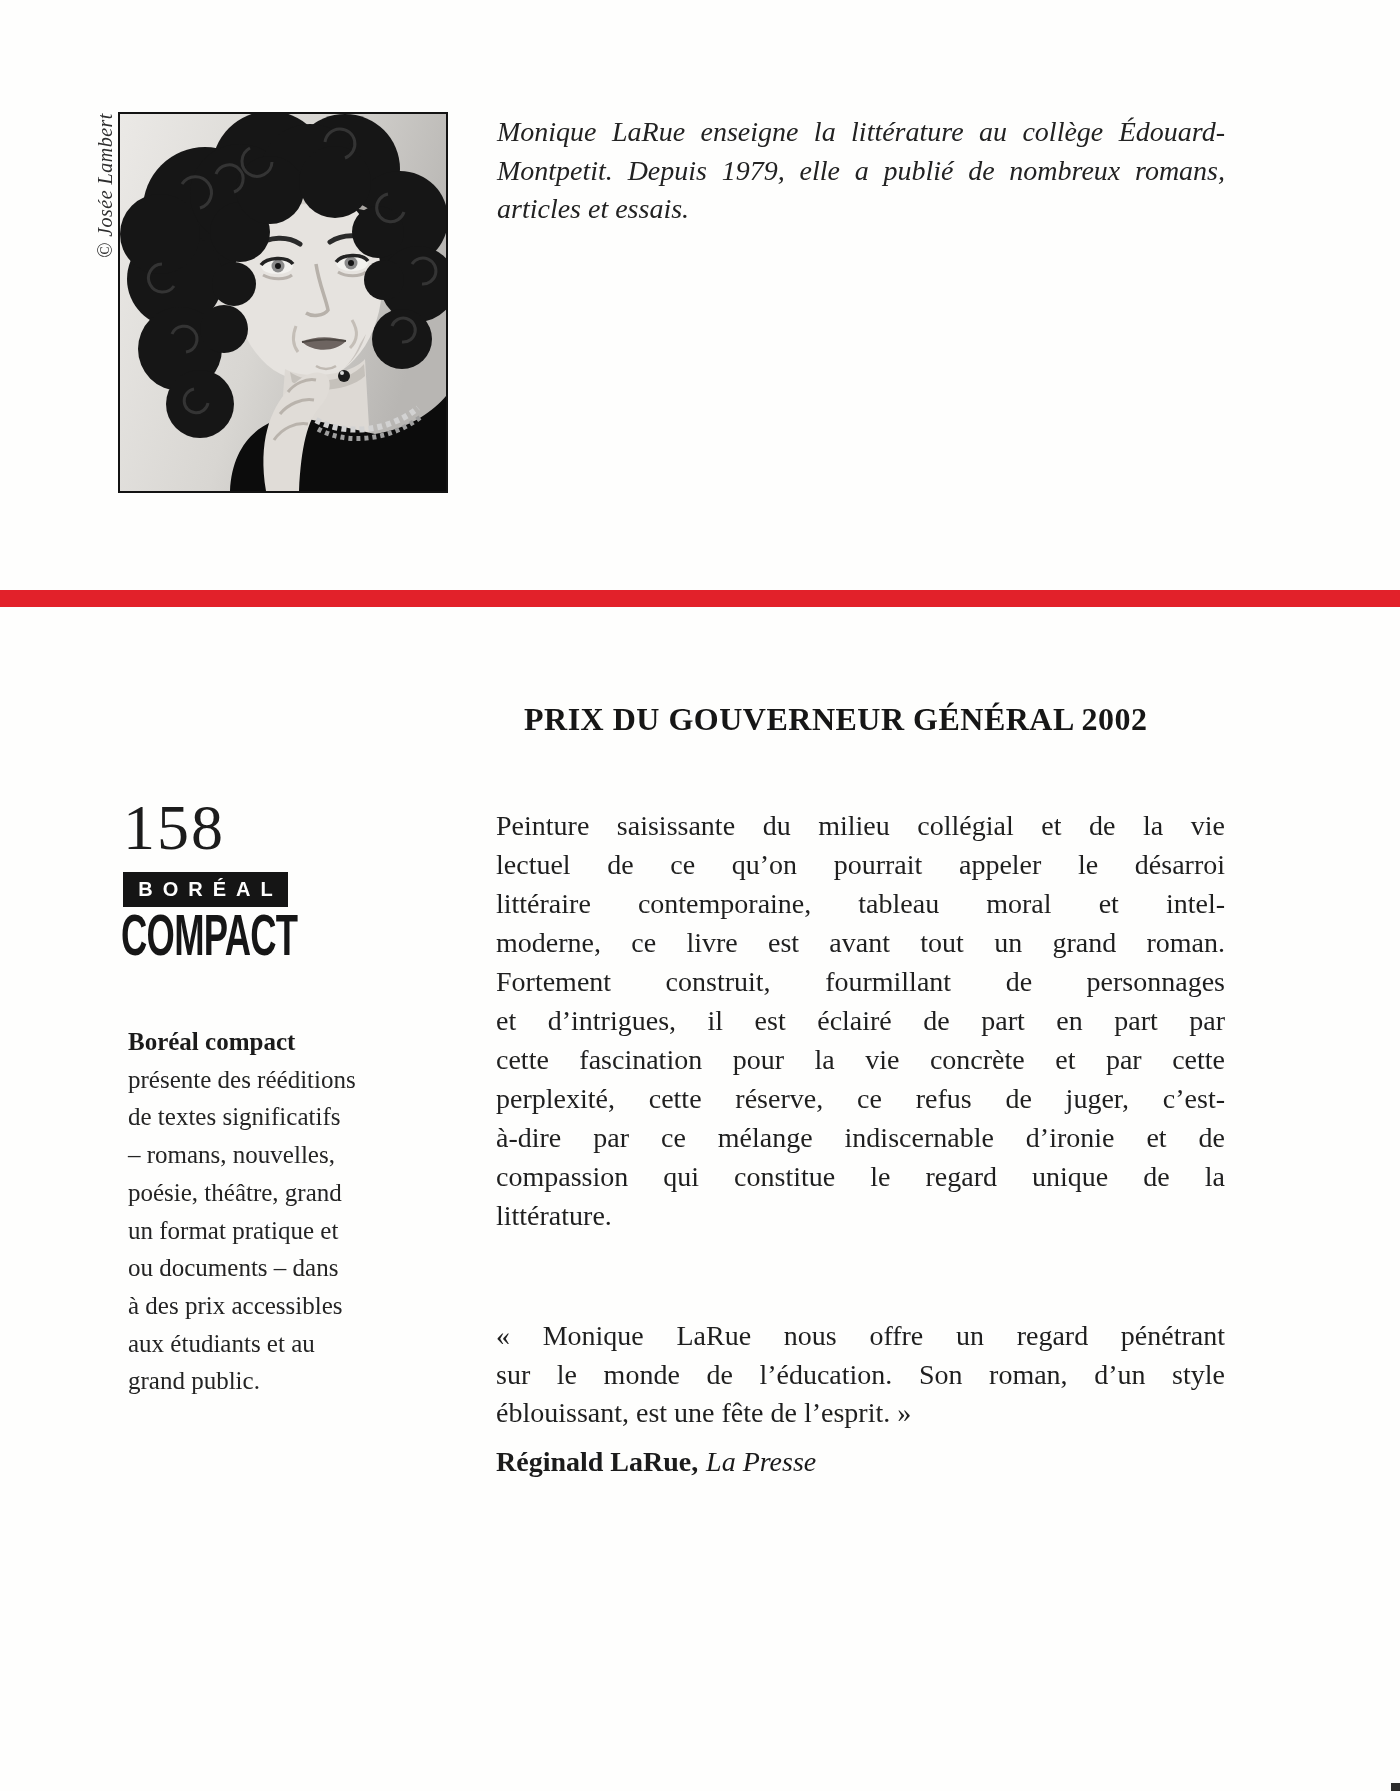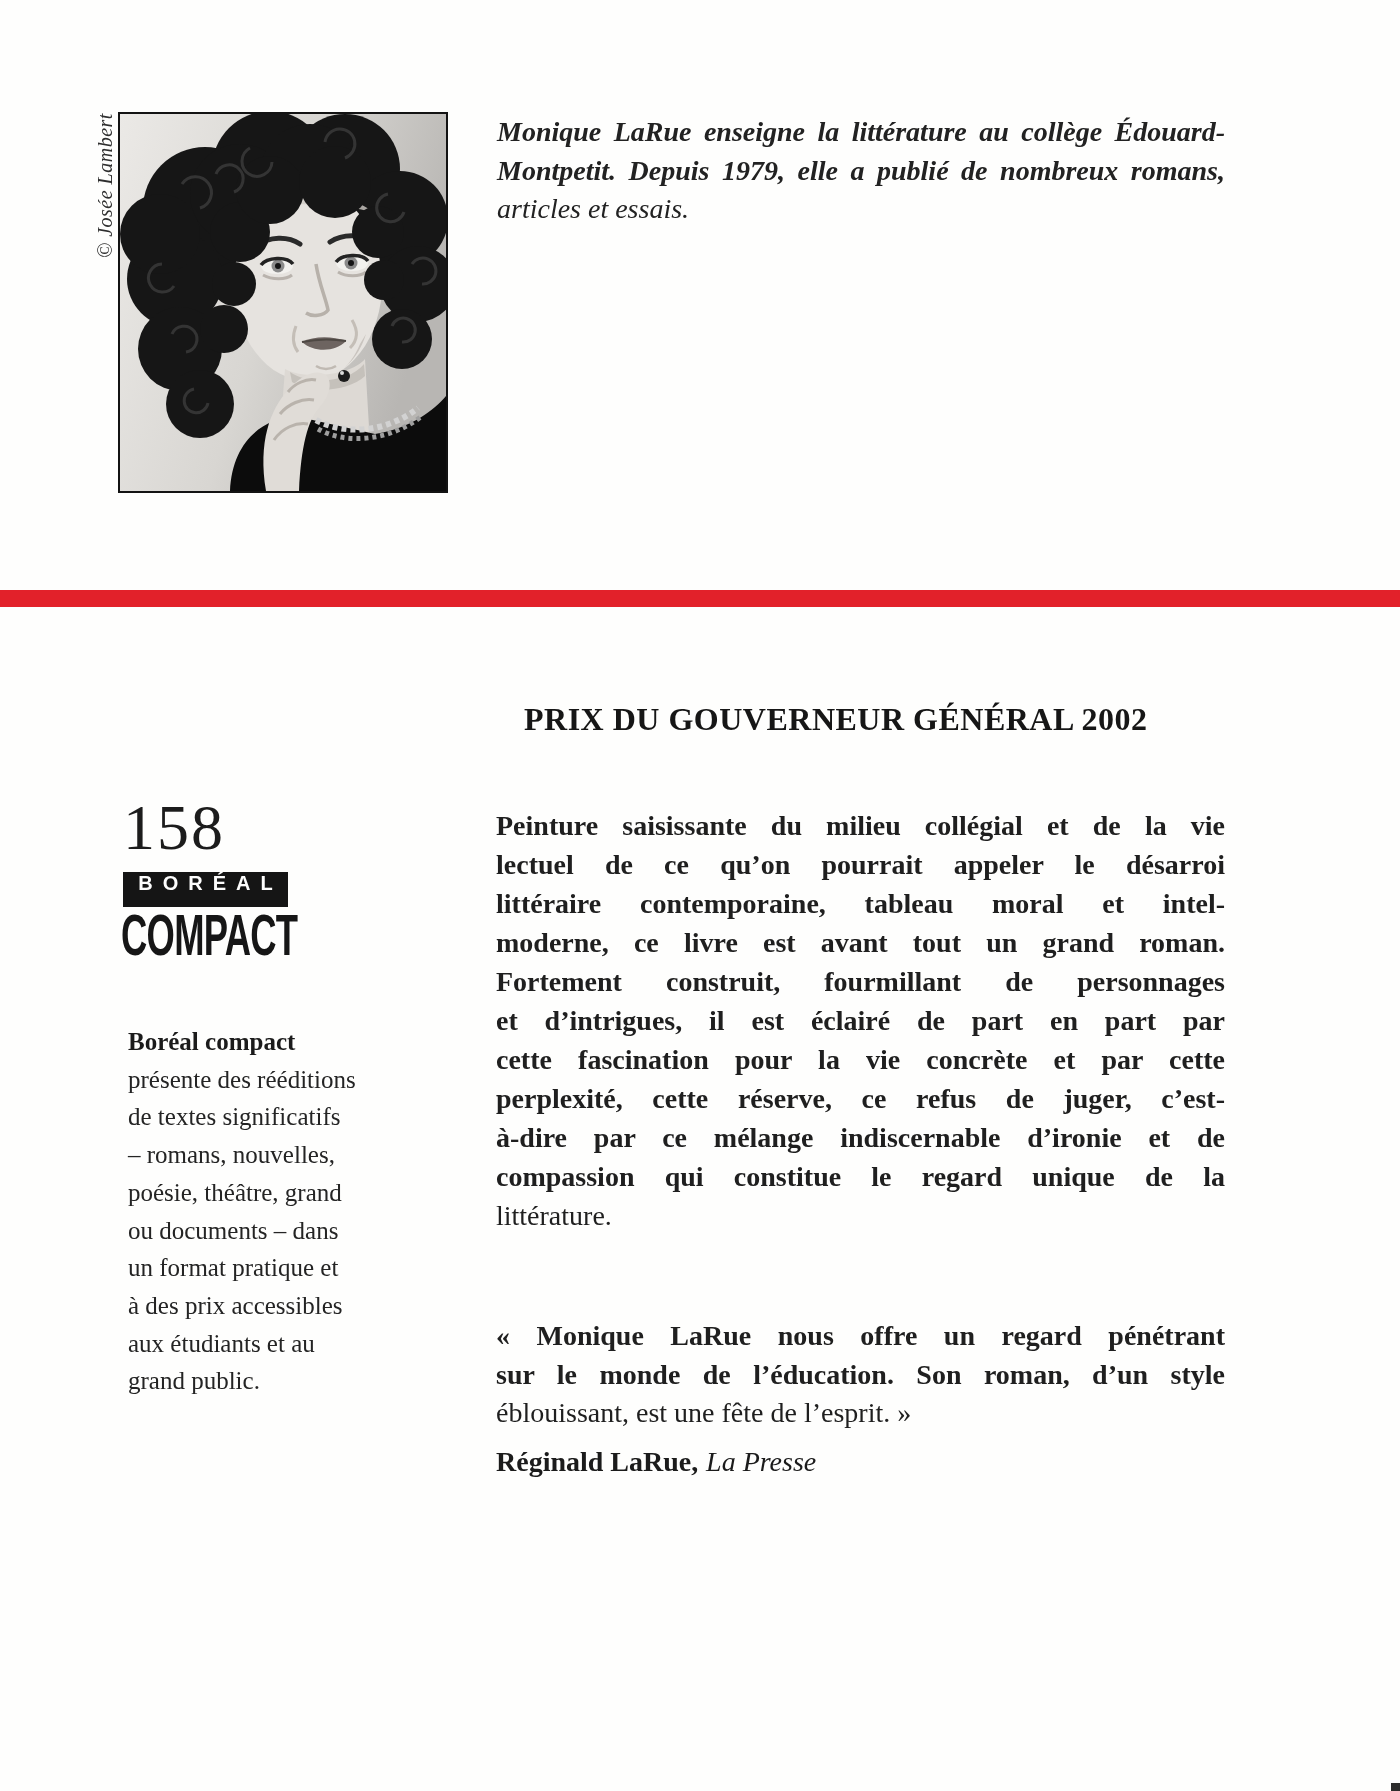--- a/index.html
+++ b/index.html
@@ -83,21 +83,21 @@
     color: #1c1c1c;
   }
   .publisher-box {
     position: absolute;
     left: 123px;
     top: 872px;
     width: 165px;
     height: 35px;
     background: #151515;
     display: flex;
-    align-items: flex-start;
+    align-items: center;
     justify-content: center;
   }
   .publisher-box span {
     font-family: "Liberation Sans", sans-serif;
     font-weight: bold;
     font-size: 20px;
     color: #fdfdfd;
     letter-spacing: 10px;
     margin-right: -10px; 
     white-space: nowrap;
@@ -139,21 +139,21 @@
   }
   .quote {
     position: absolute;
     left: 496px;
     top: 1317px;
     width: 729px;
     font-size: 28px;
     line-height: 38.7px;
     color: #1f1f1f;
   }
-  .jline { text-align: justify; text-align-last: justify; font-weight: bold; }
+  .jline { text-align: justify; text-align-last: justify; }
   .attribution {
     position: absolute;
     left: 496px;
     top: 1446px;
     font-size: 28px;
     color: #1b1b1b;
     white-space: nowrap;
   }
   .attribution .name { font-weight: bold; margin-right: 0.28em; }
   .attribution .src { font-style: italic; }
@@ -282,22 +282,22 @@
     <span>BORÉAL</span>
   </div>
   <div class="collection">COMPACT</div>
 
   <div class="sidebar">
     <div class="t">Boréal compact</div>
     <div>présente des rééditions</div>
     <div>de textes significatifs</div>
     <div>– romans, nouvelles,</div>
     <div>poésie, théâtre, grand</div>
+    <div>un format pratique et</div>
     <div>ou documents – dans</div>
-    <div>un format pratique et</div>
     <div>à des prix accessibles</div>
     <div>aux étudiants et au</div>
     <div>grand public.</div>
   </div>
 
   <div class="review">
     <div class="jline">Peinture saisissante du milieu collégial et de la vie</div>
     <div class="jline">lectuel de ce qu’on pourrait appeler le désarroi</div>
     <div class="jline">littéraire contemporaine, tableau moral et intel-</div>
     <div class="jline">moderne, ce livre est avant tout un grand roman.</div>

